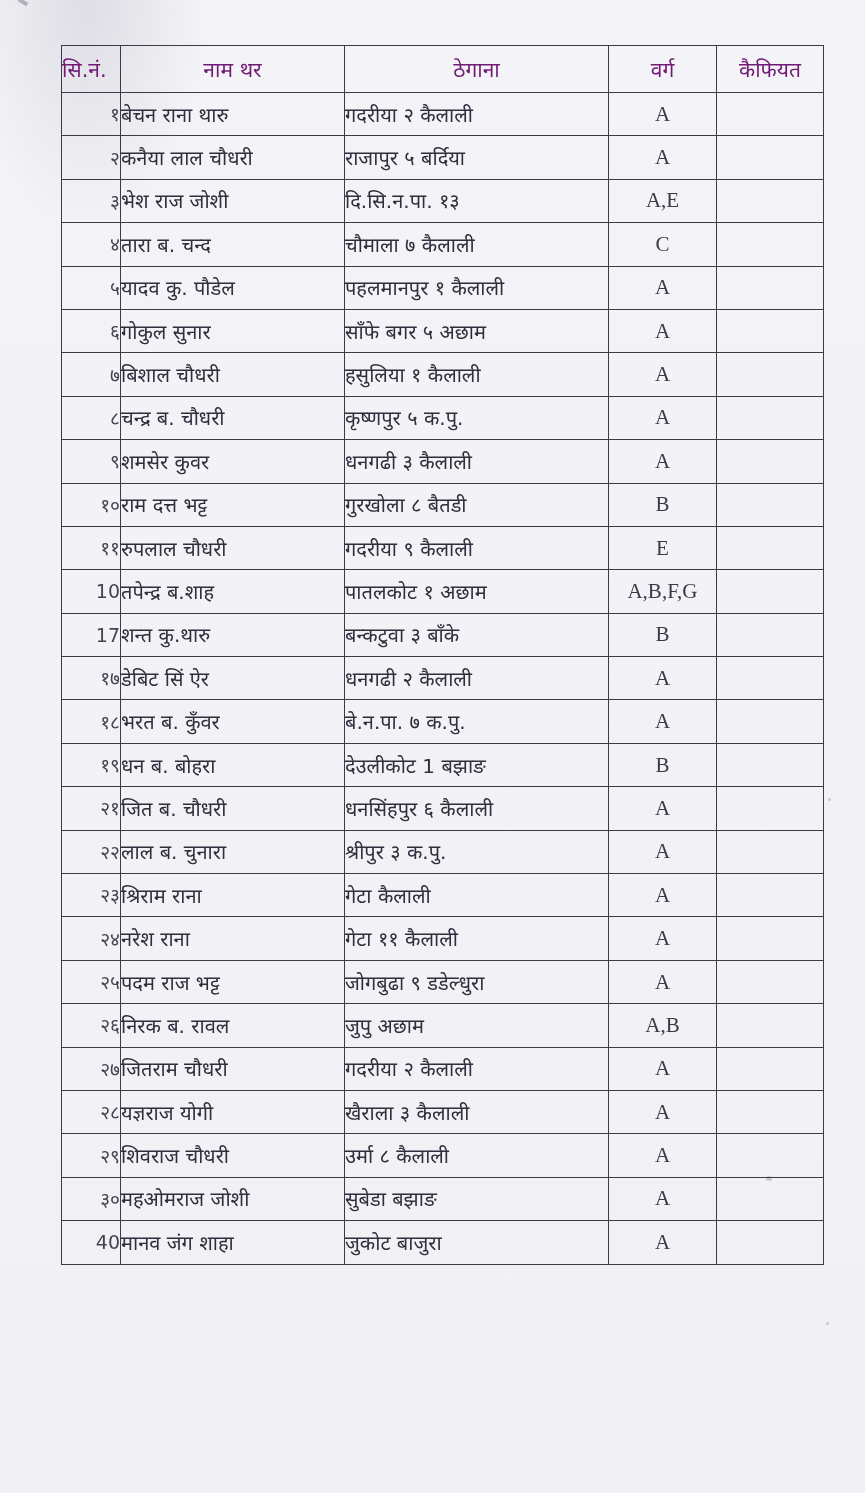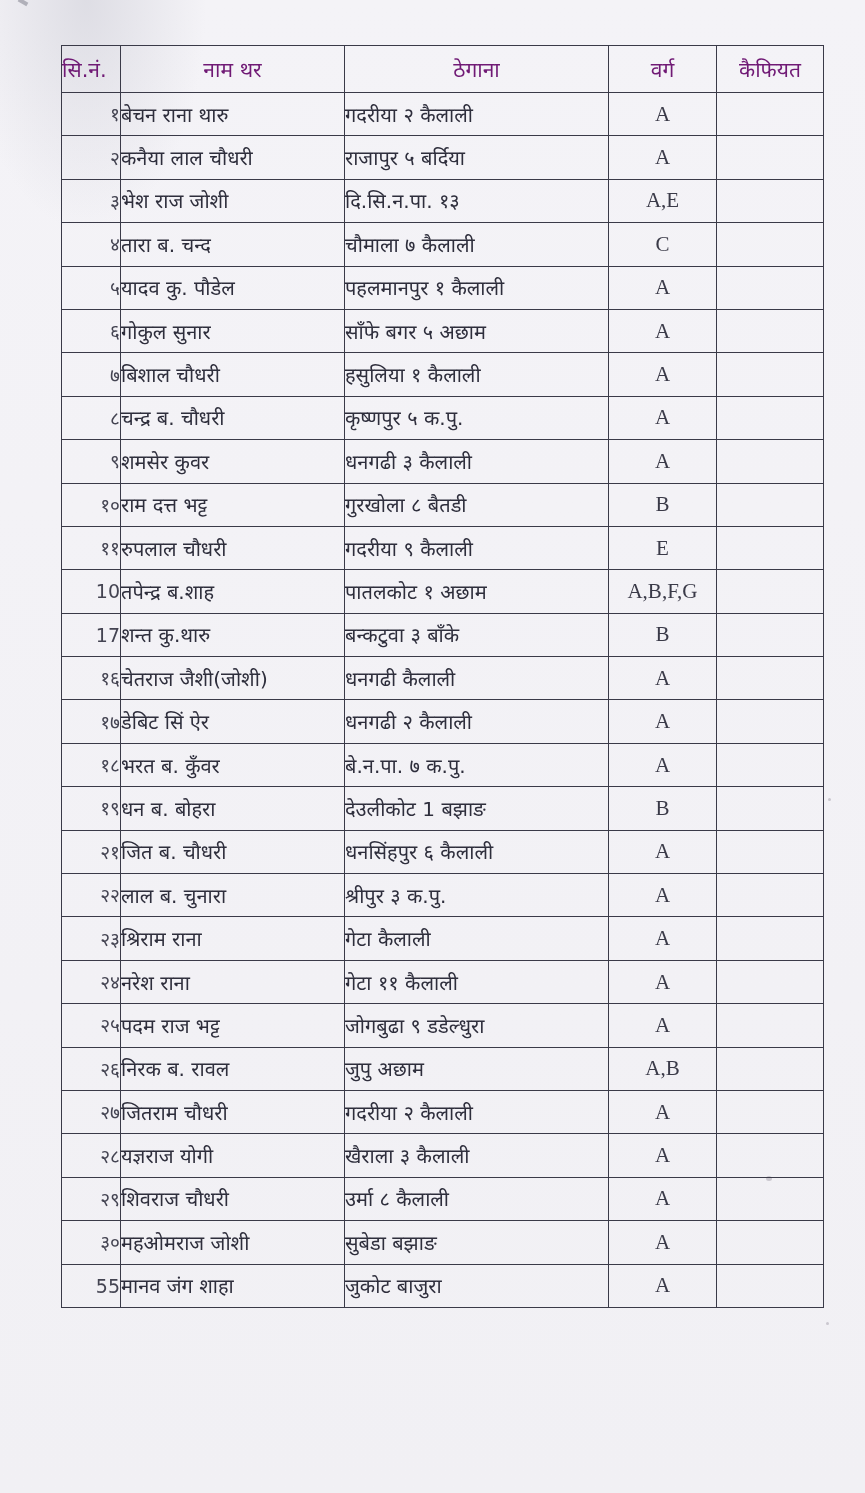--- a/index.html
+++ b/index.html
@@ -198,27 +198,20 @@
         <td class="remark"></td>
       </tr>
       <tr>
         <td class="sn">17</td>
         <td class="name">शन्त कु.थारु</td>
         <td class="addr">बन्कटुवा ३ बाँके</td>
         <td class="cat">B</td>
         <td class="remark"></td>
       </tr>
       <tr>
-        <td class="sn">१६</td>
-        <td class="name">चेतराज जैशी(जोशी)</td>
-        <td class="addr">धनगढी  कैलाली</td>
-        <td class="cat">A</td>
-        <td class="remark"></td>
-      </tr>
-      <tr>
         <td class="sn">१७</td>
         <td class="name">डेबिट सिं ऐर</td>
         <td class="addr">धनगढी २ कैलाली</td>
         <td class="cat">A</td>
         <td class="remark"></td>
       </tr>
       <tr>
         <td class="sn">१८</td>
         <td class="name">भरत ब. कुँवर</td>
         <td class="addr">बे.न.पा. ७ क.पु.</td>
@@ -296,20 +289,20 @@
         <td class="remark"></td>
       </tr>
       <tr>
         <td class="sn">३०</td>
         <td class="name">महओमराज जोशी</td>
         <td class="addr">सुबेडा बझाङ</td>
         <td class="cat">A</td>
         <td class="remark"></td>
       </tr>
       <tr>
-        <td class="sn">55</td>
+        <td class="sn">40</td>
         <td class="name">मानव जंग शाहा</td>
         <td class="addr">जुकोट बाजुरा</td>
         <td class="cat">A</td>
         <td class="remark"></td>
       </tr>
     </tbody>
 </table>
 
 </body></html>

